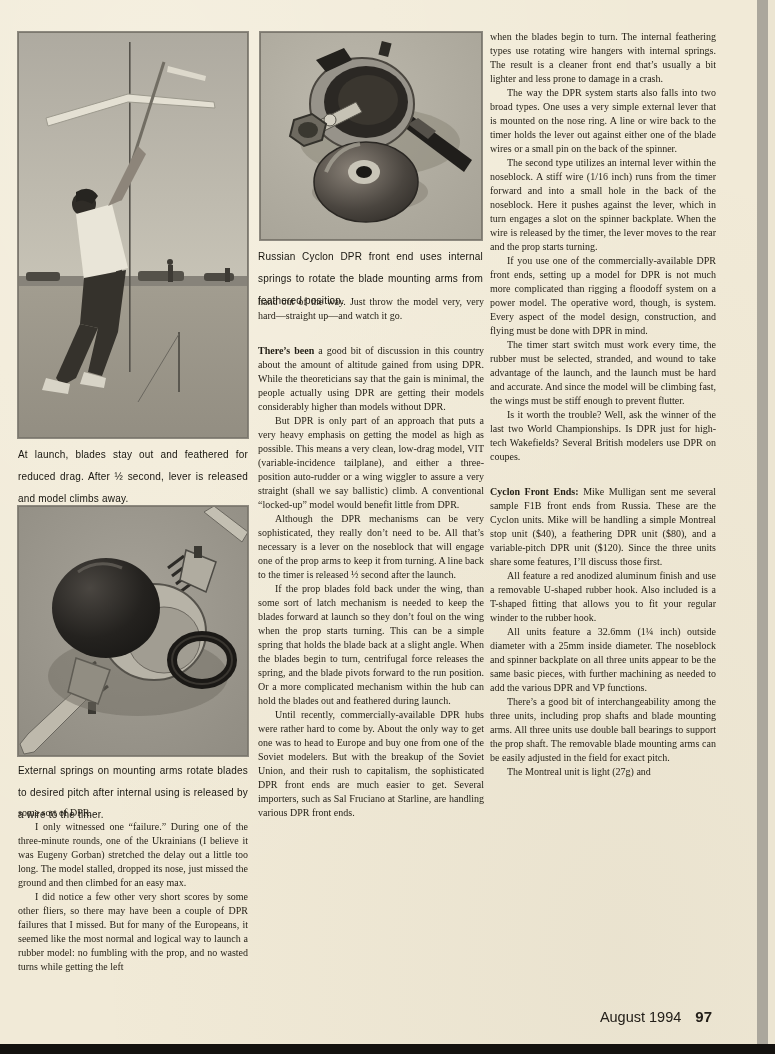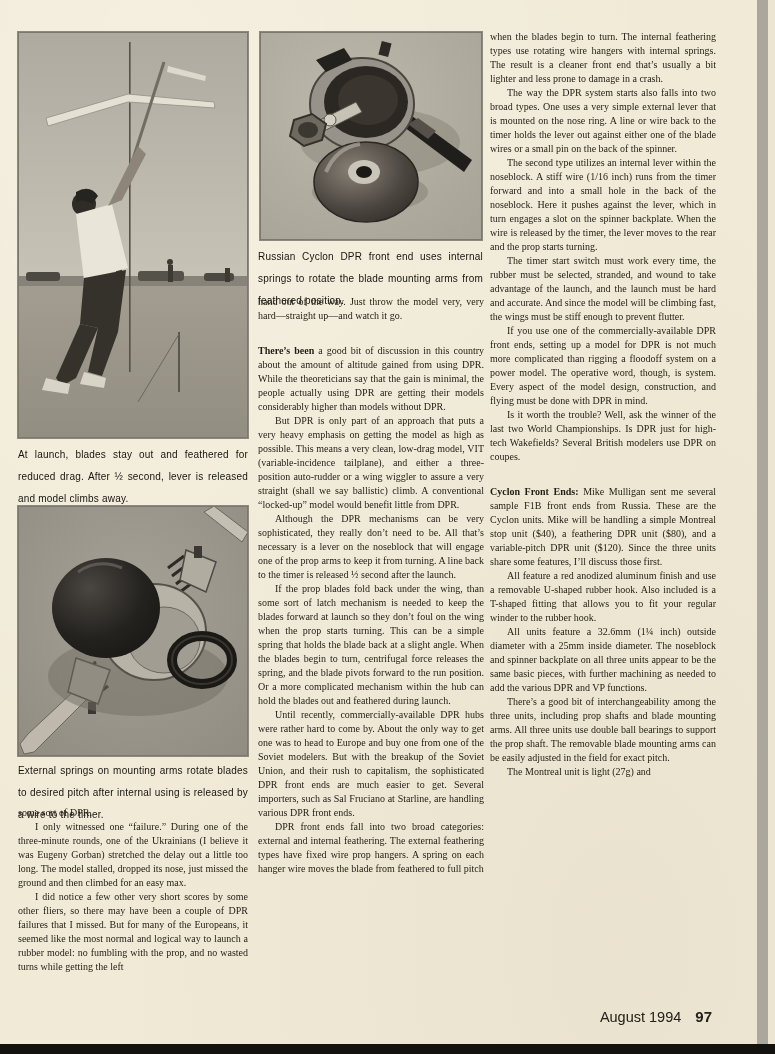--- a/index.html
+++ b/index.html
@@ -201,29 +201,28 @@
 
 <div class="caption" style="left:258px;top:246px;width:225px;">Russian Cyclon DPR front end uses internal springs to rotate the blade mounting arms from feathered position.</div>
 
 <div class="bodytext" style="left:258px;top:295px;width:226px;">
     <p class="">hand out of the way. Just throw the model very, very hard—straight up—and watch it go.</p>
     <p class=" gap"><b>There’s been</b> a good bit of discussion in this country about the amount of altitude gained from using DPR. While the theoreticians say that the gain is minimal, the people actually using DPR are getting their models considerably higher than models without DPR.</p>
     <p class="indent">But DPR is only part of an approach that puts a very heavy emphasis on getting the model as high as possible. This means a very clean, low-drag model, VIT (variable-incidence tailplane), and either a three-position auto-rudder or a wing wiggler to assure a very straight (shall we say ballistic) climb. A conventional “locked-up” model would benefit little from DPR.</p>
     <p class="indent">Although the DPR mechanisms can be very sophisticated, they really don’t need to be. All that’s necessary is a lever on the noseblock that will engage one of the prop arms to keep it from turning. A line back to the timer is released ½ second after the launch.</p>
     <p class="indent">If the prop blades fold back under the wing, than some sort of latch mechanism is needed to keep the blades forward at launch so they don’t foul on the wing when the prop starts turning. This can be a simple spring that holds the blade back at a slight angle. When the blades begin to turn, centrifugal force releases the spring, and the blade pivots forward to the run position. Or a more complicated mechanism within the hub can hold the blades out and feathered during launch.</p>
     <p class="indent">Until recently, commercially-available DPR hubs were rather hard to come by. About the only way to get one was to head to Europe and buy one from one of the Soviet modelers. But with the breakup of the Soviet Union, and their rush to capitalism, the sophisticated DPR front ends are much easier to get. Several importers, such as Sal Fruciano at Starline, are handling various DPR front ends.</p>
-    <p class="indent">DPR front ends fall into two broad categories: external and internal feathering. The external feathering types have fixed wire prop hangers. A spring on each hanger wire moves the blade from feathered to full pitch</p>
   </div>
 
 <div class="bodytext" style="left:490px;top:30px;width:226px;">
     <p class="">when the blades begin to turn. The internal feathering types use rotating wire hangers with internal springs. The result is a cleaner front end that’s usually a bit lighter and less prone to damage in a crash.</p>
     <p class="indent">The way the DPR system starts also falls into two broad types. One uses a very simple external lever that is mounted on the nose ring. A line or wire back to the timer holds the lever out against either one of the blade wires or a small pin on the back of the spinner.</p>
     <p class="indent">The second type utilizes an internal lever within the noseblock. A stiff wire (1/16 inch) runs from the timer forward and into a small hole in the back of the noseblock. Here it pushes against the lever, which in turn engages a slot on the spinner backplate. When the wire is released by the timer, the lever moves to the rear and the prop starts turning.</p>
+    <p class="indent">If you use one of the commercially-available DPR front ends, setting up a model for DPR is not much more complicated than rigging a floodoff system on a power model. The operative word, though, is system. Every aspect of the model design, construction, and flying must be done with DPR in mind.</p>
     <p class="indent">The timer start switch must work every time, the rubber must be selected, stranded, and wound to take advantage of the launch, and the launch must be hard and accurate. And since the model will be climbing fast, the wings must be stiff enough to prevent flutter.</p>
-    <p class="indent">If you use one of the commercially-available DPR front ends, setting up a model for DPR is not much more complicated than rigging a floodoff system on a power model. The operative word, though, is system. Every aspect of the model design, construction, and flying must be done with DPR in mind.</p>
     <p class="indent">Is it worth the trouble? Well, ask the winner of the last two World Championships. Is DPR just for high-tech Wakefields? Several British modelers use DPR on coupes.</p>
     <p class=" gap"><b>Cyclon Front Ends:</b> Mike Mulligan sent me several sample F1B front ends from Russia. These are the Cyclon units. Mike will be handling a simple Montreal stop unit ($40), a feathering DPR unit ($80), and a variable-pitch DPR unit ($120). Since the three units share some features, I’ll discuss those first.</p>
     <p class="indent">All feature a red anodized aluminum finish and use a removable U-shaped rubber hook. Also included is a T-shaped fitting that allows you to fit your regular winder to the rubber hook.</p>
     <p class="indent">All units feature a 32.6mm (1¼ inch) outside diameter with a 25mm inside diameter. The noseblock and spinner backplate on all three units appear to be the same basic pieces, with further machining as needed to add the various DPR and VP functions.</p>
     <p class="indent">There’s a good bit of interchangeability among the three units, including prop shafts and blade mounting arms. All three units use double ball bearings to support the prop shaft. The removable blade mounting arms can be easily adjusted in the field for exact pitch.</p>
     <p class="indent">The Montreal unit is light (27g) and</p>
   </div>
 
 <div class="footer">
   <span>August 1994</span><span class="pagenum">97</span>

